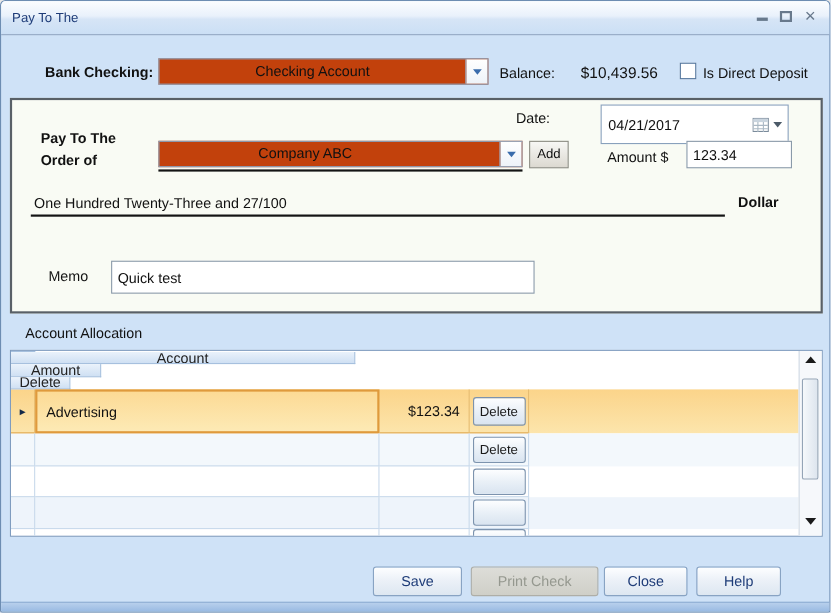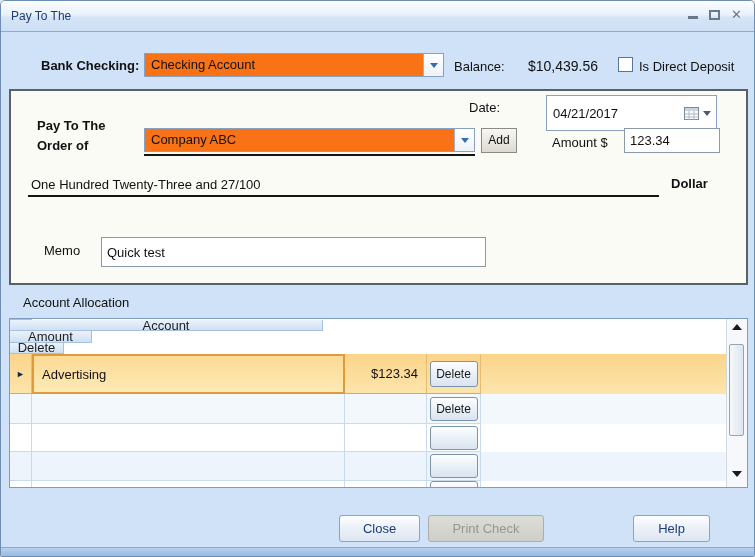--- a/index.html
+++ b/index.html
@@ -19,21 +19,21 @@
   .title { position:absolute; left:10px; top:8px; color:#1e3c78; font-size:12px; }
   .win-controls { position:absolute; right:12px; top:9px; display:flex; gap:11px; align-items:center; }
   .ico-min { width:10px; height:10px; position:relative; }
   .ico-min::after { content:""; position:absolute; left:0; bottom:1px; width:10px; height:3px; background:#68798c; }
   .ico-max { width:11px; height:10px; border:2px solid #68798c; }
   .ico-close { color:#68798c; font-size:13px; font-weight:bold; line-height:10px; }
   
   .lbl { position:absolute; white-space:nowrap; }
   .bold { font-weight:bold; }
   .combo {
-    position:absolute; background:#f97316; border:1px solid #89a1bc; display:flex; align-items:stretch;
+    position:absolute; background:#c2410c; border:1px solid #89a1bc; display:flex; align-items:stretch;text-align:center;
   }
   .combo .combo-text { flex:1; padding:3px 6px 0 6px; font-size:13px; overflow:hidden; white-space:nowrap; }
   .combo .combo-btn {
     width:20px; border-left:1px solid #9db2ca; background:linear-gradient(#ffffff,#eef3f9);
     display:flex; align-items:center; justify-content:center;
   }
   .tri-down { width:0; height:0; border-left:4px solid transparent; border-right:4px solid transparent; border-top:5px solid #3a6cac; }
   .checkbox { position:absolute; width:15px; height:15px; background:#fff; border:1px solid #54769d; }
   
   .check-panel {
@@ -224,18 +224,19 @@
         </div>
     </div>
 
     <div class="vscroll">
       <span class="scroll-up"></span>
       <span class="scroll-thumb"></span>
       <span class="scroll-down"></span>
     </div>
   </div>
 
-  <div class="btn-footer" style="left:338px; width:81px;">Close</div>
+  <div class="btn-footer" style="left:338px; width:81px;">Save</div>
   <div class="btn-footer btn-disabled" style="left:427px; width:116px;">Print Check</div>
+  <div class="btn-footer" style="left:548px; width:76px;">Close</div>
   <div class="btn-footer" style="left:632px; width:77px;">Help</div>
 
   <div class="bottom-strip"></div>
 </div>
 
 </body></html>

